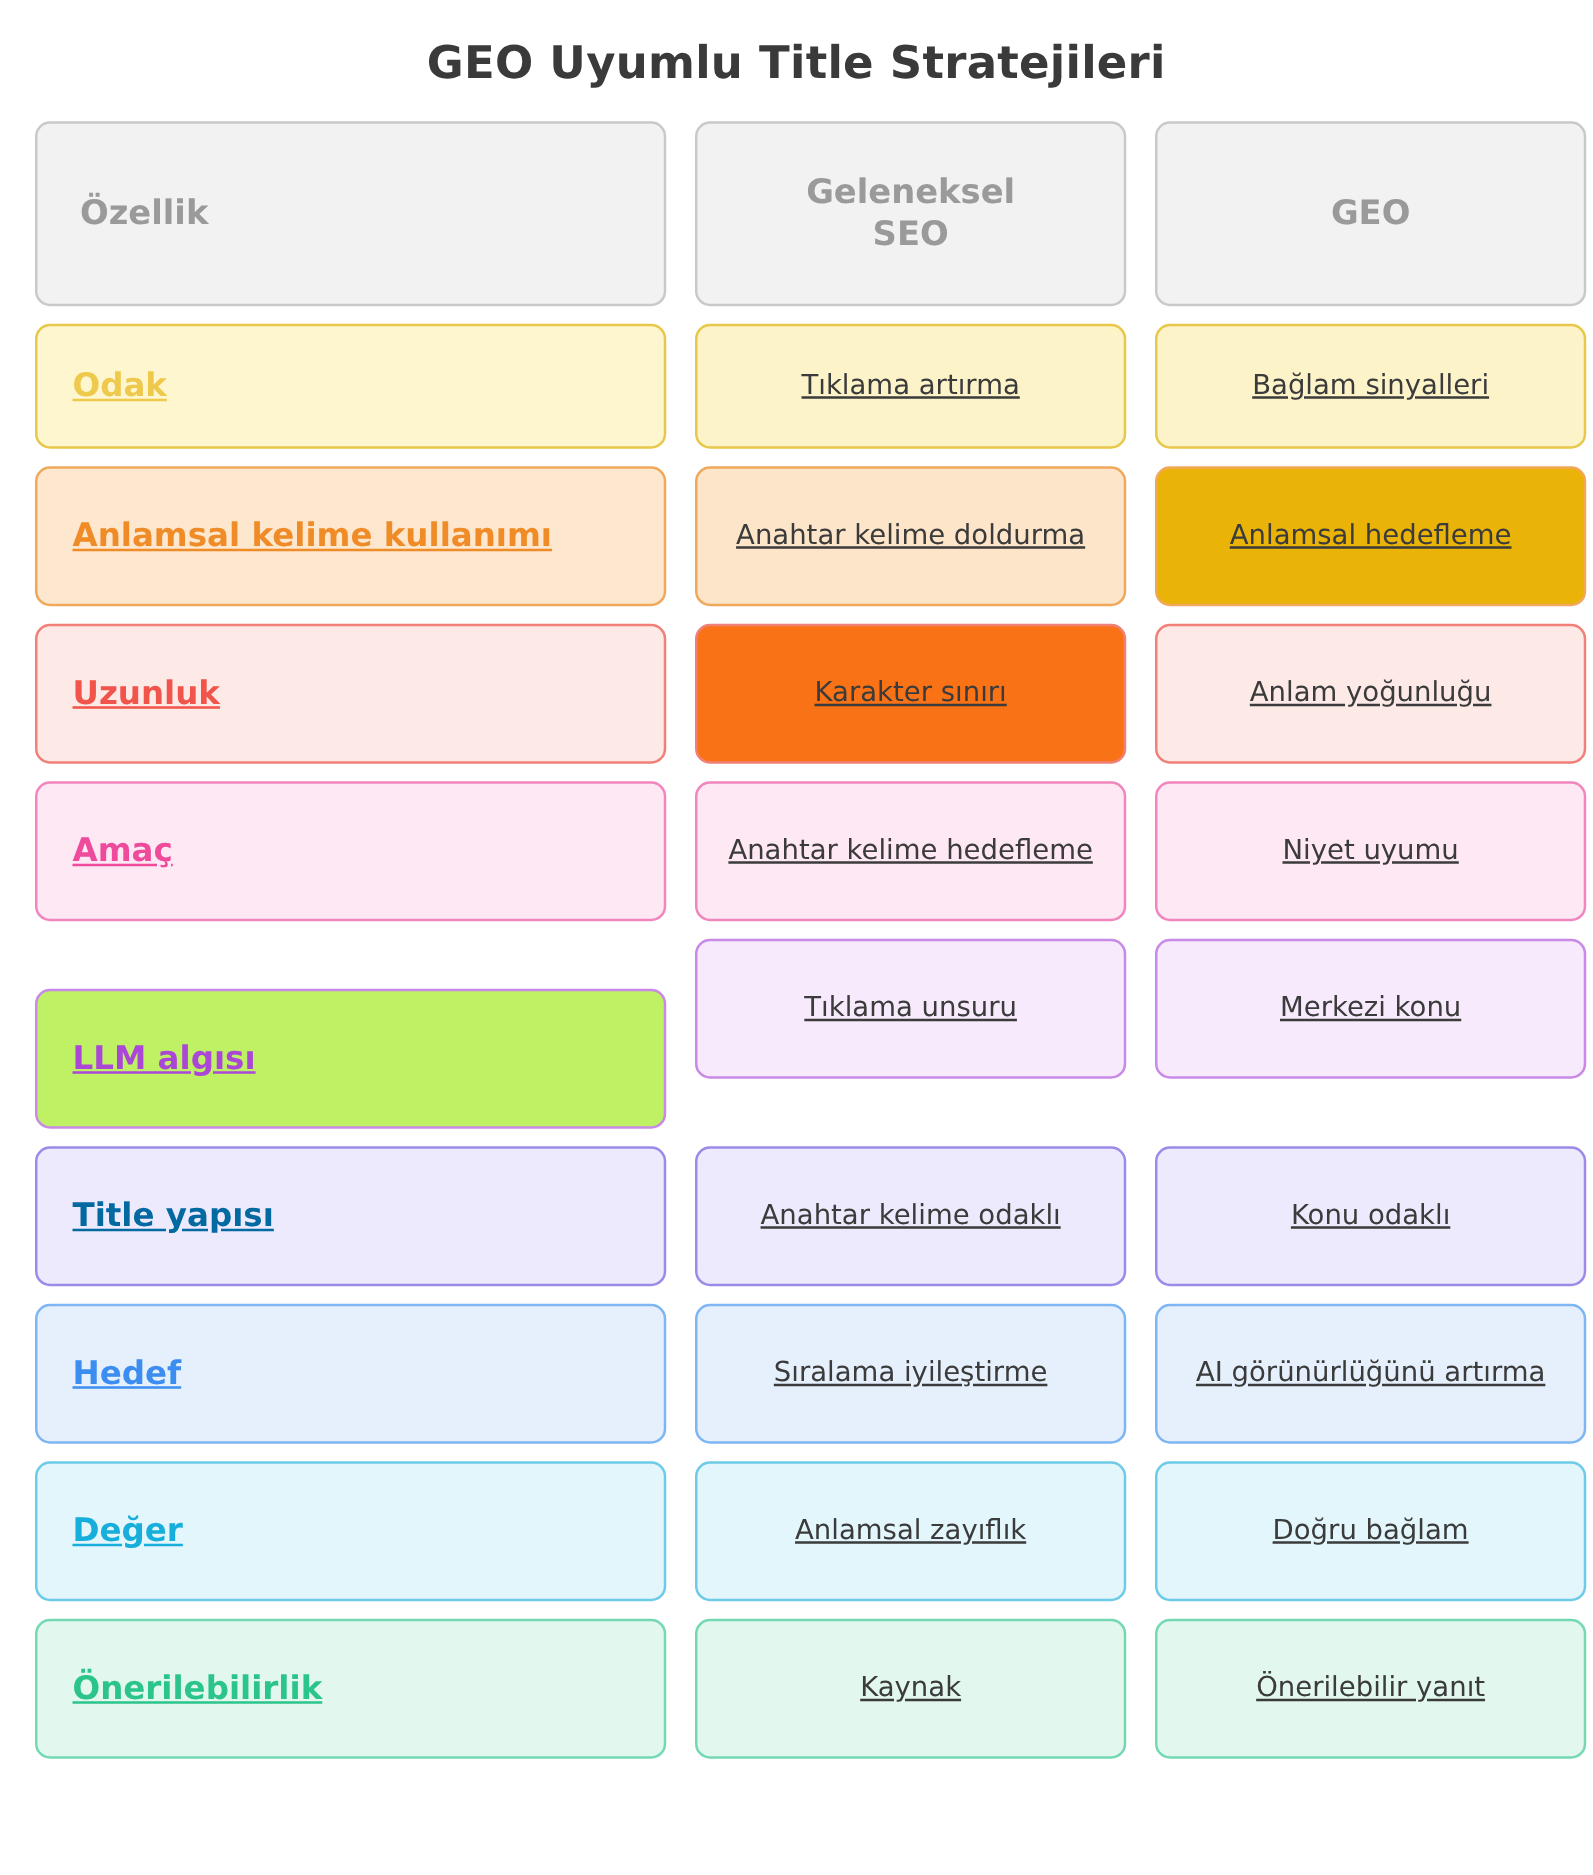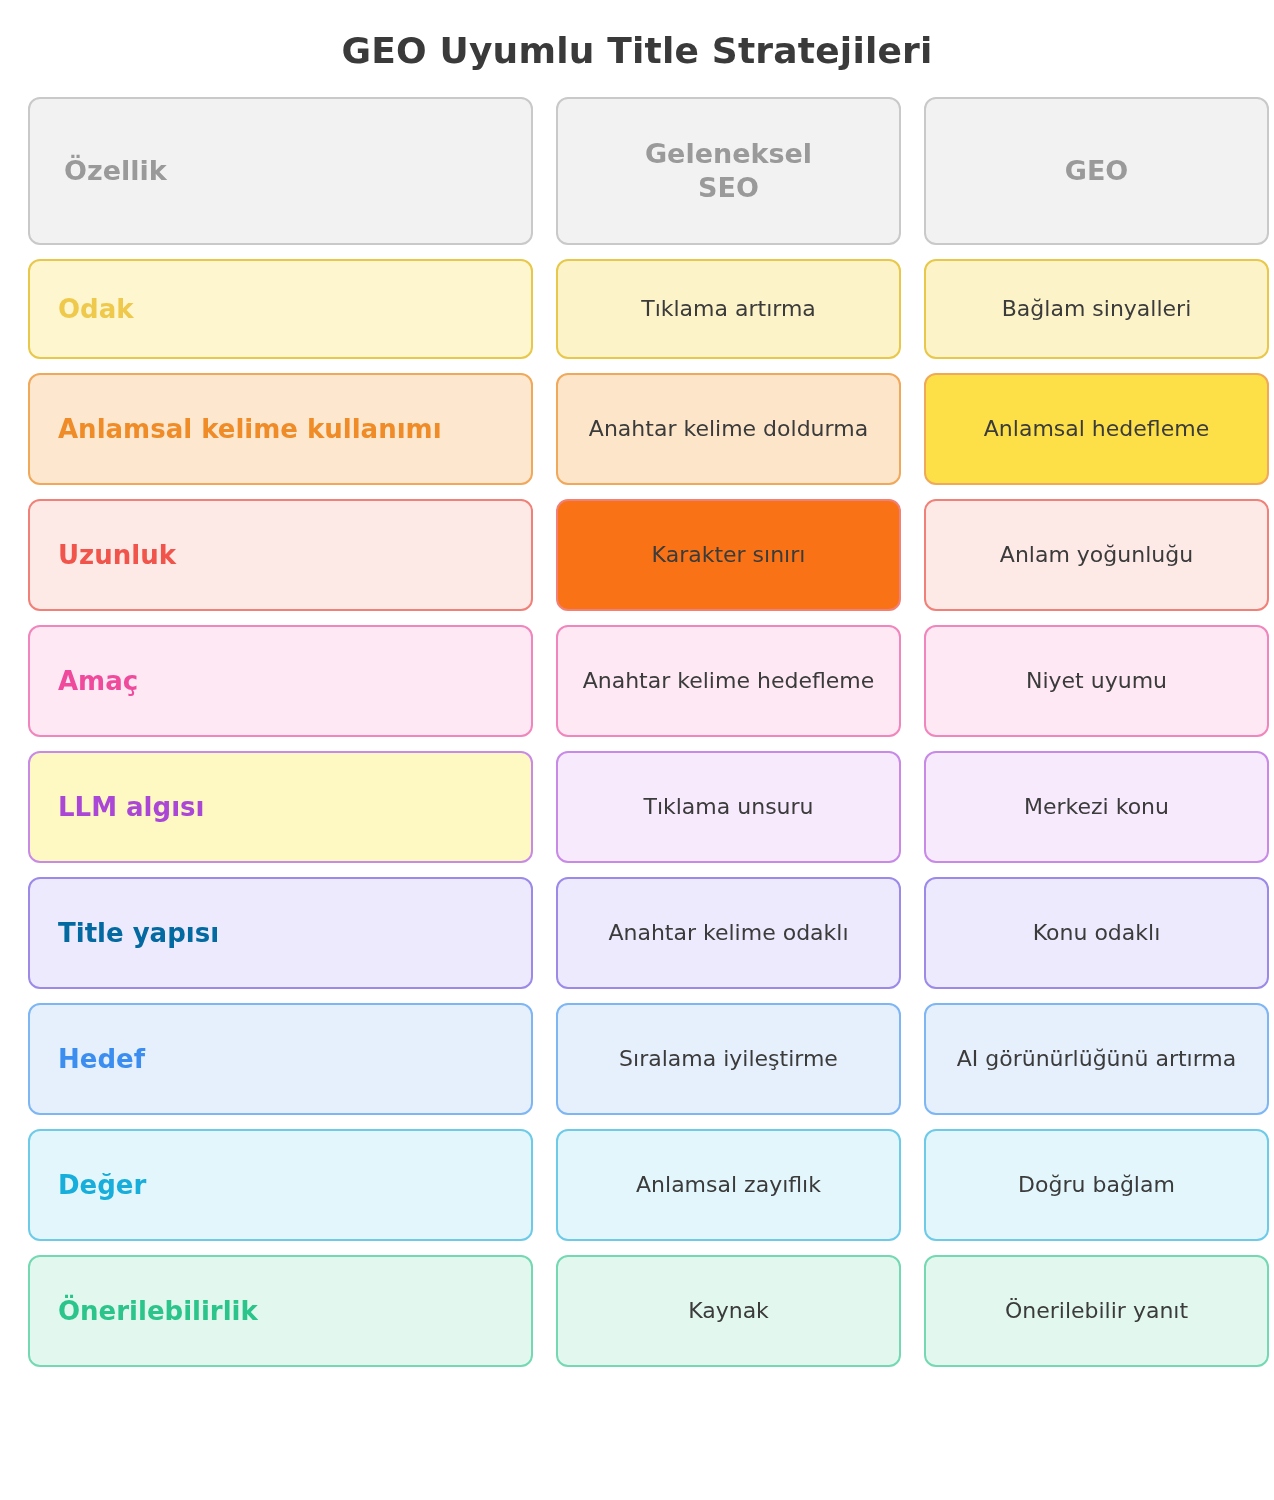--- a/index.html
+++ b/index.html
@@ -63,20 +63,21 @@
   .row-header .cell.feature {
     justify-content: flex-start;
     padding-left: 34px;
     text-align: left;
   }
   
   .row-data .cell {
     height: 100px;
     font-size: 22px;
     color: #3b3b3b;
+    text-decoration: underline;
   }
   .row-data .cell.feature {
     justify-content: flex-start;
     padding-left: 28px;
     text-align: left;
     font-size: 26px;
     font-weight: bold;
   }
   .row-data.tall .cell { height: 112px; }
 </style>
@@ -98,37 +99,37 @@
 
     <div class="row row-data">
       <div class="cell feature" style="border-color: rgb(232, 200, 74); background: rgb(253, 246, 207); color: rgb(239, 201, 76);">Odak</div>
       <div class="cell" style="border-color: rgb(232, 200, 74); background: rgb(253, 243, 200);">Tıklama artırma</div>
       <div class="cell" style="border-color: rgb(232, 200, 74); background: rgb(253, 243, 200);">Bağlam sinyalleri</div>
     </div>
 
     <div class="row row-data tall">
       <div class="cell feature" style="border-color: rgb(240, 168, 90); background: rgb(253, 231, 207); color: rgb(239, 140, 39);">Anlamsal kelime kullanımı</div>
       <div class="cell" style="border-color: rgb(240, 168, 90); background: rgb(253, 229, 201);">Anahtar kelime doldurma</div>
-      <div class="cell" style="border-color: rgb(240, 168, 90); background: #fde047;">Anlamsal hedefleme</div>
+      <div class="cell" style="border-color: rgb(240, 168, 90); background: #eab308;">Anlamsal hedefleme</div>
     </div>
 
     <div class="row row-data tall">
       <div class="cell feature" style="border-color: rgb(240, 128, 120); background: rgb(253, 234, 231); color: rgb(240, 84, 74);">Uzunluk</div>
       <div class="cell" style="border-color: rgb(240, 128, 120); background: #f97316;">Karakter sınırı</div>
       <div class="cell" style="border-color: rgb(240, 128, 120); background: rgb(253, 234, 231);">Anlam yoğunluğu</div>
     </div>
 
     <div class="row row-data tall">
       <div class="cell feature" style="border-color: rgb(240, 134, 189); background: rgb(253, 232, 243); color: rgb(239, 74, 155);">Amaç</div>
       <div class="cell" style="border-color: rgb(240, 134, 189); background: rgb(253, 232, 243);">Anahtar kelime hedefleme</div>
       <div class="cell" style="border-color: rgb(240, 134, 189); background: rgb(253, 232, 243);">Niyet uyumu</div>
     </div>
 
     <div class="row row-data tall">
-      <div class="cell feature" style="border-color: rgb(200, 138, 230); background: #fef9c3; color: rgb(171, 71, 214);">LLM algısı</div>
+      <div class="cell feature" style="border-color: rgb(200, 138, 230); background: #bef264; color: rgb(171, 71, 214); margin-top: 40px;">LLM algısı</div>
       <div class="cell" style="border-color: rgb(200, 138, 230); background: rgb(247, 234, 253);">Tıklama unsuru</div>
       <div class="cell" style="border-color: rgb(200, 138, 230); background: rgb(247, 234, 253);">Merkezi konu</div>
     </div>
 
     <div class="row row-data tall">
       <div class="cell feature" style="border-color: rgb(157, 138, 232); background: rgb(238, 234, 253); color: #0369a1;">Title yapısı</div>
       <div class="cell" style="border-color: rgb(157, 138, 232); background: rgb(238, 234, 253);">Anahtar kelime odaklı</div>
       <div class="cell" style="border-color: rgb(157, 138, 232); background: rgb(238, 234, 253);">Konu odaklı</div>
     </div>
 

